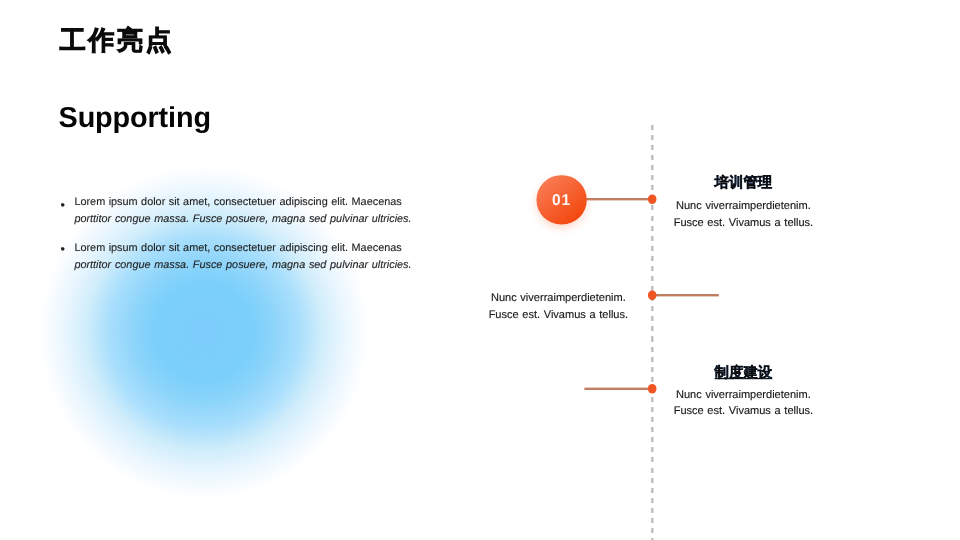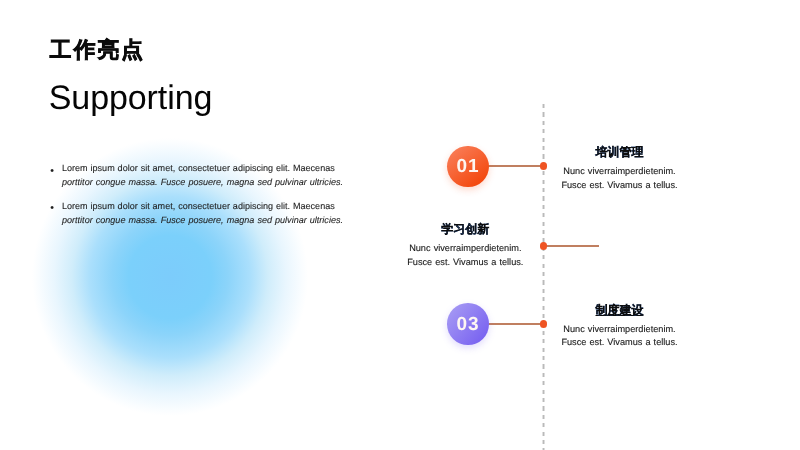--- a/index.html
+++ b/index.html
@@ -14,35 +14,35 @@
 
   
   .blob {
     position:absolute; left:32px; top:138px; width:276px; height:278px;
     background:radial-gradient(closest-side at 50% 50%,
         #7cccfb 0%, #7bd0fb 30%, #8cd4fa 42%, #aadffc 58%,
         #d0edfb 71%, #e9f6fe 84%, #fafdff 96%, rgba(255,255,255,0) 100%);
   }
 
   
-  .kicker { position:absolute; left:49.8px; top:36px; font-size:21.7px; font-weight:700; color:#0b0b0b; letter-spacing:2.15px; -webkit-text-stroke:0.72px #0b0b0b; }
-  .headline { position:absolute; left:48.8px; top:81.2px; font-size:34px; font-weight:normal; color:#050505; line-height:35.9px; letter-spacing:-0.1px; }
+  .kicker { position:absolute; left:49.8px; top:20px; font-size:21.7px; font-weight:700; color:#0b0b0b; letter-spacing:2.15px; -webkit-text-stroke:0.72px #0b0b0b; }
+  .headline { position:absolute; left:48.8px; top:81.2px; font-size:24px; font-weight:bold; color:#050505; line-height:35.9px; letter-spacing:-0.1px; }
   .bullets { position:absolute; left:51px; top:161px; width:300px; }
   .bullet { position:relative; padding-left:11px; margin-bottom:8.9px; font-size:9.05px; color:#1f1f1f; line-height:14.4px; -webkit-text-stroke:0.1px #1f1f1f; }
   .bullet::before { content:"\2022"; position:absolute; left:-0.7px; top:4.5px; font-size:10.5px; line-height:1; }
   .bl1 { display:block; white-space:nowrap; word-spacing:0.4px; }
   .bl2 { display:block; white-space:nowrap; word-spacing:0.55px;font-style:italic; }
 
   
   .axis { position:absolute; left:542.4px; top:104px; width:2.4px; height:346px;
     -webkit-mask-image:repeating-linear-gradient(to bottom, #000 0px, #000 4.2px, rgba(0,0,0,0) 4.2px, rgba(0,0,0,0) 8.4px);
     mask-image:repeating-linear-gradient(to bottom, #000 0px, #000 4.2px, rgba(0,0,0,0) 4.2px, rgba(0,0,0,0) 8.4px);
     background:linear-gradient(to right, rgba(188,188,188,0) 0%, rgba(180,180,180,0.92) 38%, rgba(180,180,180,0.92) 66%, rgba(188,188,188,0) 100%); }
   .node { position:absolute; width:41.6px; height:41.6px; border-radius:50%; color:#fdf6f2;
-          font-size:19px; font-weight:bold; letter-spacing:0.8px; display:flex; align-items:center; justify-content:center; line-height:1; padding-top:0.9px; box-sizing:border-box; }
+          font-size:13px; font-weight:bold; letter-spacing:0.8px; display:flex; align-items:center; justify-content:center; line-height:1; padding-top:0.9px; box-sizing:border-box; }
   .n1 { left:447.2px; top:145.6px; background:linear-gradient(142deg,#fa8360 0%, #f23e00 100%); box-shadow:0 3px 7px rgba(244,81,30,.22); }
   .n2 { left:598.7px; top:225.3px; background:linear-gradient(135deg,#6bcaf9 0%, #12a0f7 100%); box-shadow:0 3px 7px rgba(22,166,245,.22); }
   .n3 { left:447.2px; top:303.4px; background:linear-gradient(130deg,#aa9ff4 0%, #725af0 100%); box-shadow:0 3px 7px rgba(123,100,240,.22); }
 
   .conn { position:absolute; height:1.5px; background:#c07f60; }
   .c1 { left:487px; top:165.3px; width:56px; }
   .c2 { left:543px; top:245.3px; width:56px; }
   .c3 { left:487px; top:323.2px; width:56px; }
   .dot { position:absolute; width:7.4px; height:7.4px; border-radius:50%; background:#ef5423; }
   .d1 { left:540px; top:162.4px; }
@@ -83,29 +83,27 @@
 
   <div class="conn c1"></div>
   <div class="conn c2"></div>
   <div class="conn c3"></div>
 
   <div class="dot d1"></div>
   <div class="dot d2"></div>
   <div class="dot d3"></div>
 
   <div class="node n1">01</div>
-  <div class="node n3">03</div>
 
   <div class="blk b1">
     <h3>培训管理</h3>
     <p>Nunc viverraimperdietenim.</p>
     <p>Fusce est. Vivamus a tellus.</p>
   </div>
   <div class="blk b2">
-    <h3>学习创新</h3>
     <p>Nunc viverraimperdietenim.</p>
     <p>Fusce est. Vivamus a tellus.</p>
   </div>
   <div class="blk b3">
     <h3>制度建设</h3>
     <p>Nunc viverraimperdietenim.</p>
     <p>Fusce est. Vivamus a tellus.</p>
   </div>
 </div>
 

